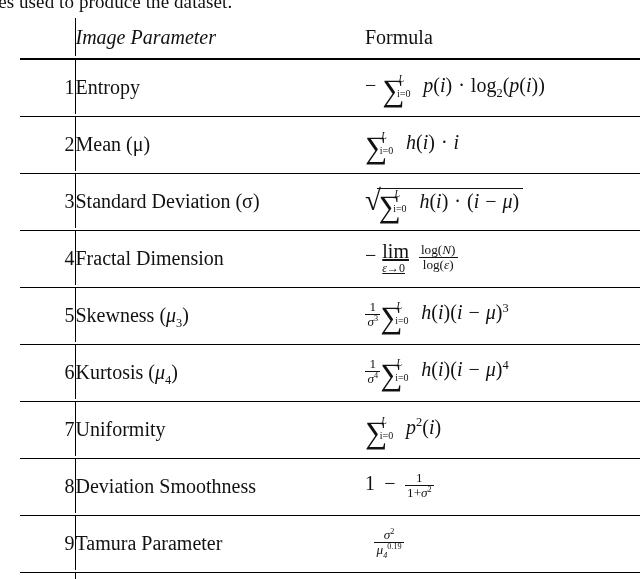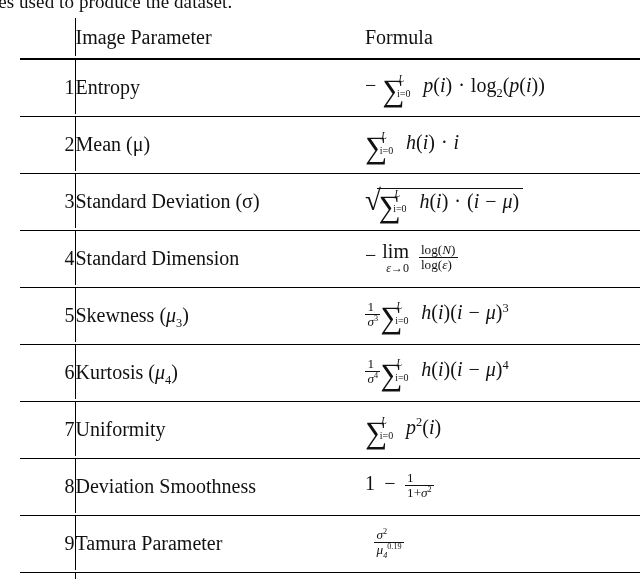--- a/index.html
+++ b/index.html
@@ -73,20 +73,21 @@
   }
   td.param {
     padding-left: 12px;
     font-size: 20px;
     line-height: 1.05;
     border-left: 1.6px solid #000;
     white-space: nowrap;
   }
   td.param.head {
     border-left: 1.6px solid #000;
+    font-style: italic;
   }
   td.formula {
     font-size: 20px;
     line-height: 1;
     white-space: nowrap;
     padding-left: 4px;
     margin-top: 40px;
   }
 
   tr.datarow td { height: 54px; }
@@ -135,39 +136,41 @@
   .sumwrap { display: inline-block; margin-right: .85em; vertical-align: middle; }
 
   sup.ex { font-size: .62em; font-style: normal; vertical-align: super; line-height: 0; }
   sub.sb { font-size: .62em; font-style: normal; vertical-align: sub; line-height: 0; }
   sub.sbi { font-size: .62em; font-style: italic; vertical-align: sub; line-height: 0; }
 
   
   .frac {
     display: inline-block;
     vertical-align: middle;
+    text-align: center;
     line-height: 1.08;
     position: relative;
     top: -.02em;
   }
   .frac > .n,
   .frac > .d {
     display: block;
     padding: 0 .18em;
   }
   .frac > .n { border-bottom: 1.1px solid #111; }
   .frac.sm { font-size: .66em; }
 
   
   .limop {
     display: inline-block;
-    text-align: right;
+    text-align: left;
     vertical-align: middle;
     line-height: 1.04;
     margin-right: .18em;
+    text-decoration: underline;
   }
   .limop > .top { display: block; font-style: normal; }
   .limop > .bot { display: block; font-size: .60em; font-style: normal; }
 
   
   .sqrt {
     display: inline-block;
     vertical-align: middle;
     position: relative;
     padding-left: .62em;
@@ -252,21 +255,21 @@
               <span class="sqrt"><span class="radsign">√</span><span class="rad"><span class="sumwrap"><span class="sum"><span class="glyph">∑</span><span class="sup">L</span><span class="sub">i=0</span></span></span><span class="mi">h</span><span class="mn">(</span><span class="mi">i</span><span class="mn">)</span><span class="sp"></span><span class="op">·</span><span class="sp"></span><span class="mn">(</span><span class="mi">i</span><span class="sp"></span><span class="op">−</span><span class="sp"></span><span class="mi">μ</span><span class="mn">)</span></span></span>
             </span>
           </td>
         </tr>
         <tr class="rule-mid">
             <td colspan="3"></td>
           </tr>
 
         <tr class="datarow">
           <td class="num">4</td>
-          <td class="param">Standard Dimension</td>
+          <td class="param">Fractal Dimension</td>
           <td class="formula">
             <span class="m" title="minus limit as epsilon goes to 0 of log N over log epsilon">
               <span class="op">−</span><span class="sp"></span><span class="limop"><span class="top">lim</span><span class="bot"><span class="mi">ε</span>→0</span></span><span class="sp"></span><span class="frac sm"><span class="n">log(<span class="mi">N</span>)</span><span class="d">log(<span class="mi">ε</span>)</span></span>
             </span>
           </td>
         </tr>
         <tr class="rule-mid">
             <td colspan="3"></td>
           </tr>
 

